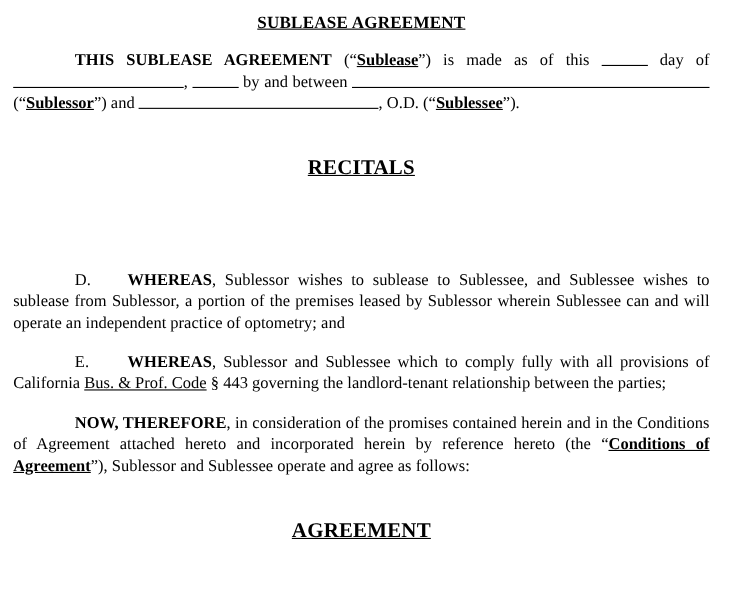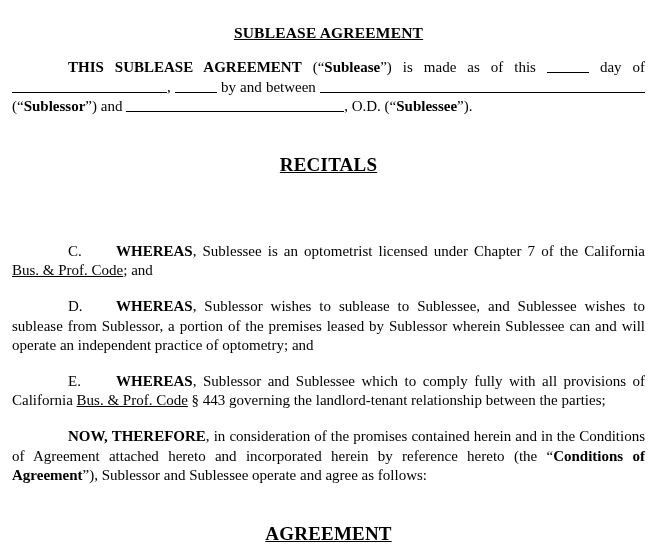--- a/index.html
+++ b/index.html
@@ -32,40 +32,40 @@
     font-size: 19px;
     letter-spacing: 0.2px;
     margin: 18px;
     padding: 0;
   }
   .heading .u {
     text-decoration: underline;
     text-underline-offset: 1px;
   }
   h1.doc-title {
-    margin: 16px 0 0 0;
+    margin: 4px 0 0 0;
     padding: 0;
     font-size: 15.5px;
   }
   .para {
     text-align: justify;
     text-justify: inter-word;
     font-size: 15px;
     line-height: 19.6px;
     margin: 0;
     padding: 0;
   }
   .para.indent {
     text-indent: 56px;
   }
   .spacer-md { height: 16px; }
   .spacer-lg { height: 19px; }
   b, .b { font-weight: bold; }
   .u { text-decoration: underline; text-underline-offset: 1px; }
-  .bu { font-weight: bold; text-underline-offset: 1px; }
+  .bu { font-weight: bold; text-decoration: underline; text-underline-offset: 1px; }
   
   .blank {
     display: inline-block;
     border-bottom: 1.3px solid #000;
     vertical-align: baseline;
     height: 13px;
     margin-bottom: -1px;
   }
   .blank-s  { width: 42px; }
   .blank-m  { width: 155px; }
@@ -94,21 +94,20 @@
     <h2 class="heading"><span class="u">RECITALS</span></h2>
 
     <div class="spacer-md"></div>
 
 
     <div class="spacer-md"></div>
 
 
     <div class="spacer-md"></div>
 
-    <p class="para"><span class="item-letter" style="margin-left:56px;">C.</span><b>WHEREAS</b><span>, Sublessee is an optometrist licensed under Chapter 7 of the California </span><span class="u">Bus. &amp; Prof. Code</span><span>; and</span></p>
 
     <div class="spacer-md"></div>
 
     <p class="para"><span class="item-letter" style="margin-left:56px;">D.</span><b>WHEREAS</b><span>, Sublessor wishes to sublease to Sublessee, and Sublessee wishes to sublease from Sublessor, a portion of the premises leased by Sublessor wherein Sublessee can and will operate an independent practice of optometry; and</span></p>
 
     <div class="spacer-md"></div>
 
     <p class="para"><span class="item-letter" style="margin-left:56px;">E.</span><b>WHEREAS</b><span>, Sublessor and Sublessee which to comply fully with all provisions of California </span><span class="u">Bus. &amp; Prof. Code</span><span> § 443 governing the landlord-tenant relationship between the parties;</span></p>
 
     <div class="spacer-md"></div>

